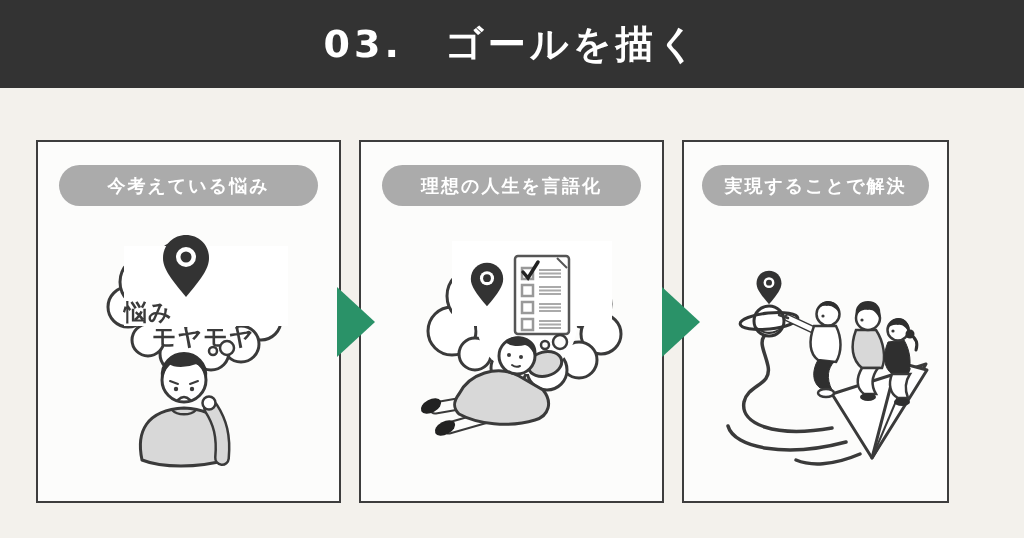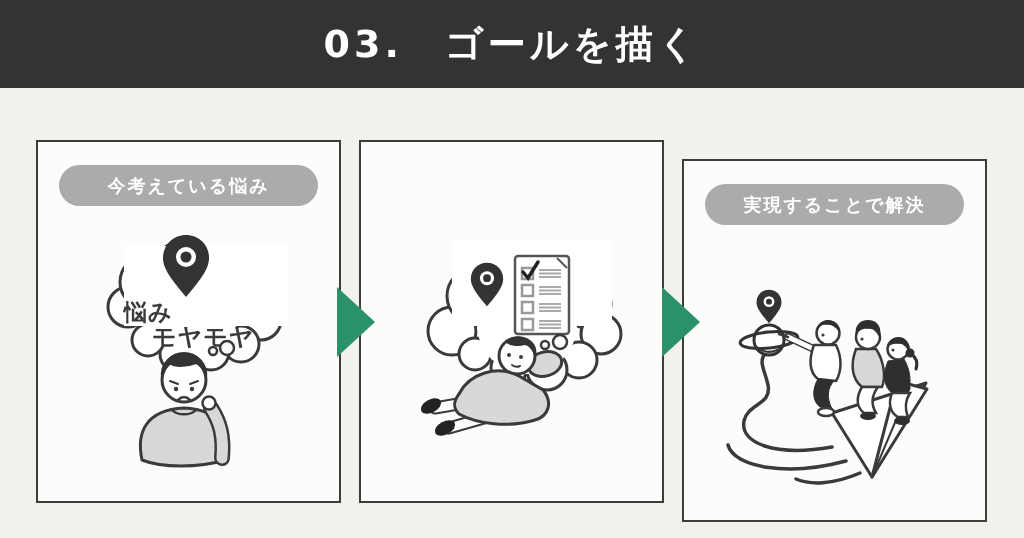--- a/index.html
+++ b/index.html
@@ -24,21 +24,21 @@
     margin:0;color:var(--header-text);
     font-size:38px;font-weight:700;letter-spacing:4px;
   }
   .card{
     position:absolute;top:140px;height:363px;
     background:var(--card-bg);
     border:2px solid var(--card-border);
   }
   .card-1{left:36px;width:305px;}
   .card-2{left:359px;width:305px;}
-  .card-3{left:682px;width:305px;margin-top:19px;}
+  .card-3{left:682px;width:267px;}
   .pill{
     margin:23px auto 0;width:86%;height:41px;border-radius:22px;
     background:var(--pill-bg);color:var(--pill-text);
     display:flex;align-items:center;justify-content:center;
     font-size:18px;font-weight:700;letter-spacing:2px;white-space:nowrap;
   }
   .illo{position:absolute;}
   .illo-1{left:28px;top:90px;}
   .illo-2{left:36px;top:94px;}
   .illo-3{left:30px;top:94px;}
@@ -110,20 +110,21 @@
       <g fill="#fcfcfb" stroke="#3a3a3a" stroke-width="2.5">
         <circle cx="147" cy="119" r="4"></circle>
           <circle cx="161" cy="116" r="7"></circle>
       </g>
     </svg>
   </div>
 
   <div class="arrow arrow-1"></div>
 
   <div class="card card-2">
+    <div class="pill">理想の人生を言語化</div>
     <svg class="illo illo-2" width="260" height="260" viewBox="0 0 260 260">
       <g fill="#fff" stroke="#3a3a3a" stroke-width="3">
         <circle cx="55" cy="95" r="24"></circle>
           <circle cx="78" cy="60" r="28"></circle>
         <circle cx="118" cy="42" r="30"></circle>
           <circle cx="158" cy="48" r="28"></circle>
         <circle cx="190" cy="68" r="24"></circle>
           <circle cx="204" cy="98" r="20"></circle>
         <circle cx="182" cy="124" r="18"></circle>
           <circle cx="150" cy="134" r="20"></circle>

